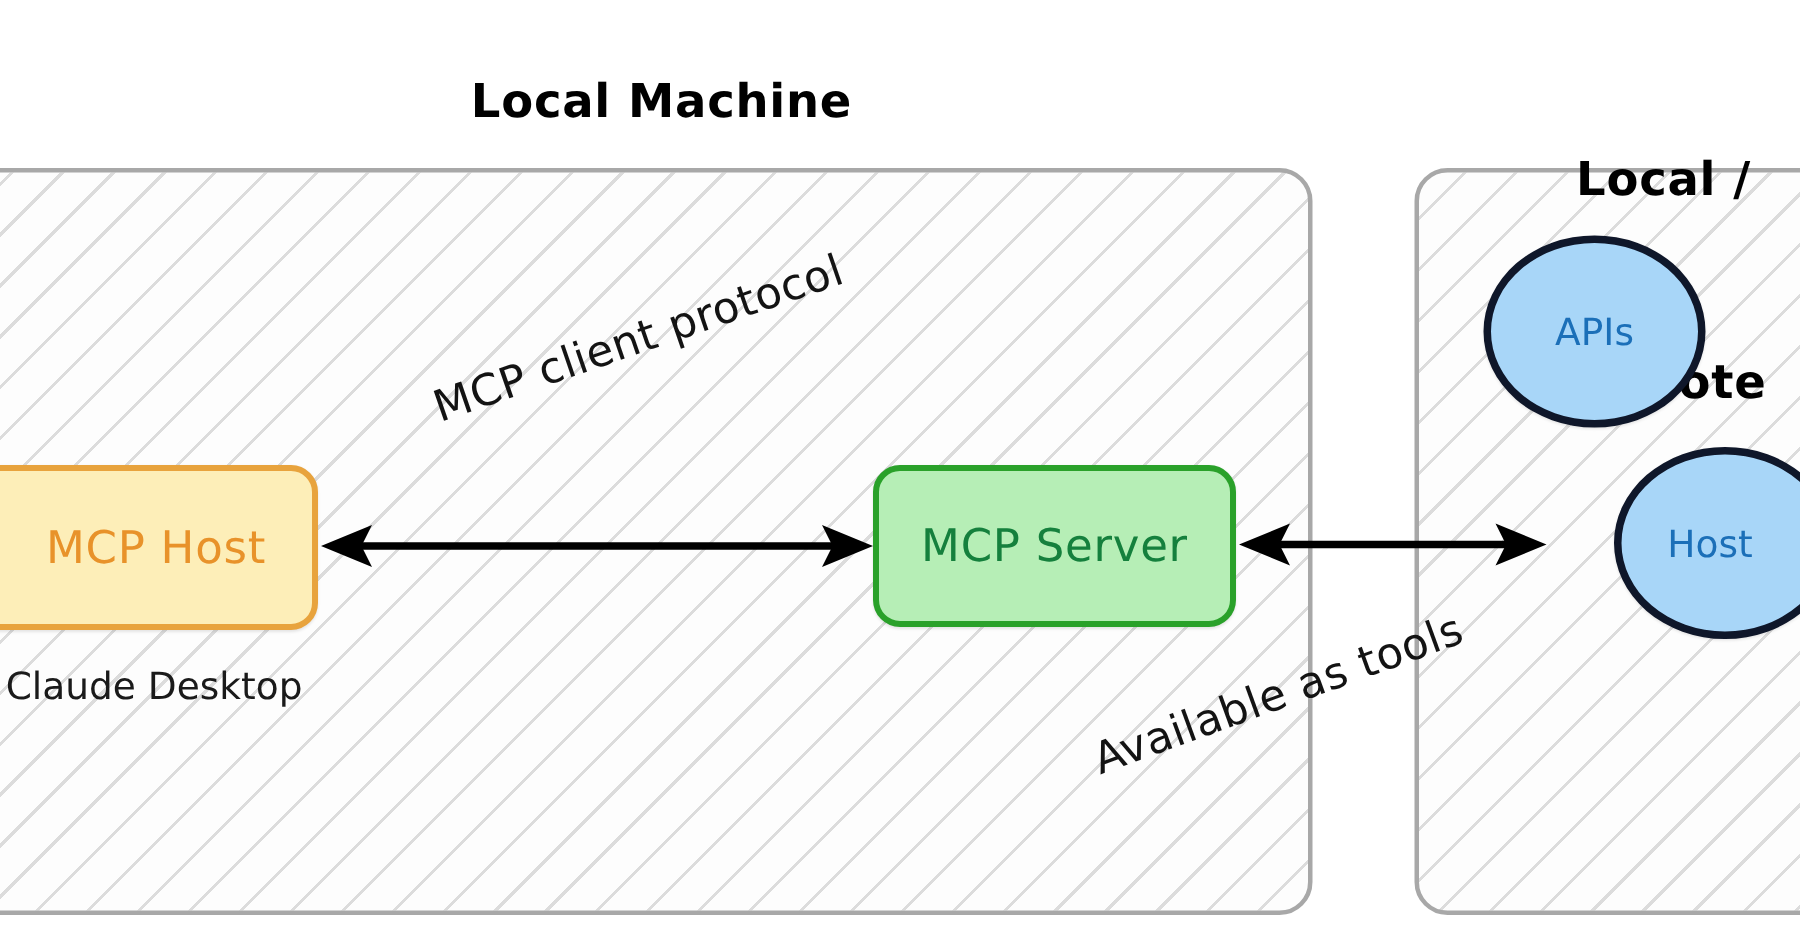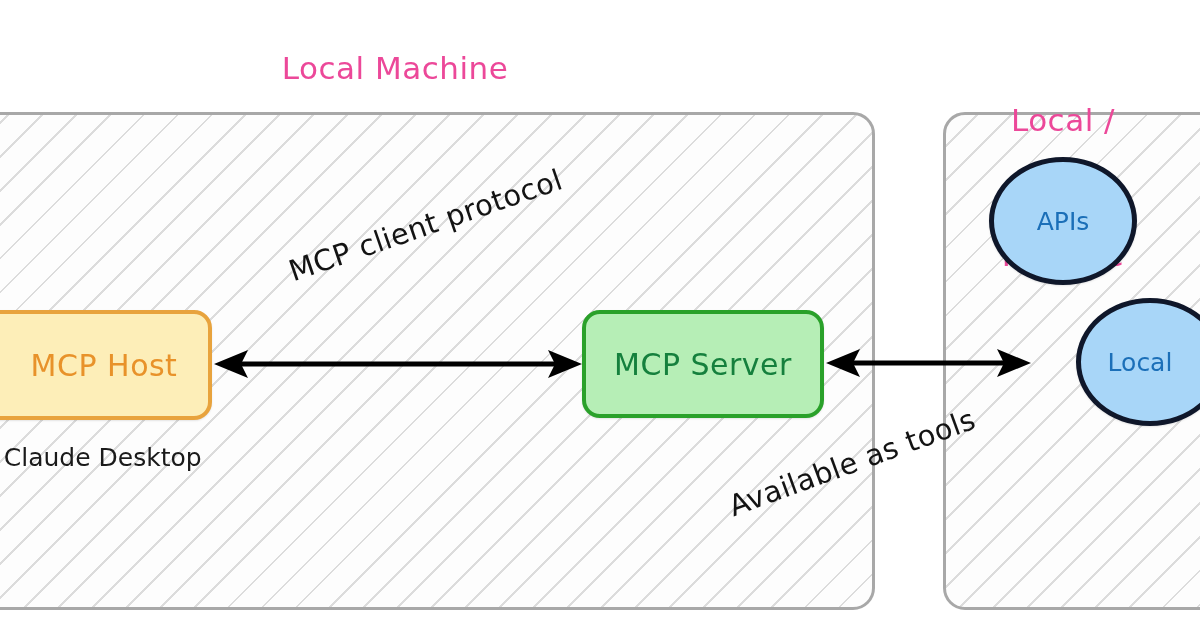--- a/index.html
+++ b/index.html
@@ -16,24 +16,25 @@
     width: 1200px;
     height: 628px;
     overflow: hidden;
     background: #ffffff;
   }
 
   
   .title {
     position: absolute;
     font-family: "DejaVu Sans", sans-serif;
-    font-weight: 400;
-    color: #ec4899;
+    font-weight: 700;
+    color: #000000;
     white-space: pre;
     letter-spacing: 0.5px;
+    margin-left: 46px;
   }
   #title-local-machine {
     left: 0; top: 48px;
     width: 790px;
     text-align: center;
     font-size: 31px;
     line-height: 40px;
   }
   #title-local-remote {
     left: 943px; top: 8px;
@@ -217,21 +218,21 @@
 
   <div class="node-box" id="node-mcp-server">
     <span class="node-label">MCP Server</span>
   </div>
 
   <div class="ellipse" id="ellipse-apis">
     <span class="node-label">APIs</span>
   </div>
 
   <div class="ellipse" id="ellipse-code">
-    <span class="node-label">Local</span>
+    <span class="node-label">Host</span>
   </div>
 
 
   <div class="arrow-label" id="label-mcp-client-protocol">MCP client protocol</div>
 
   <div class="arrow-label" id="label-available-as-tools">Available as tools</div>
 
 </div>
 
 </body></html>

